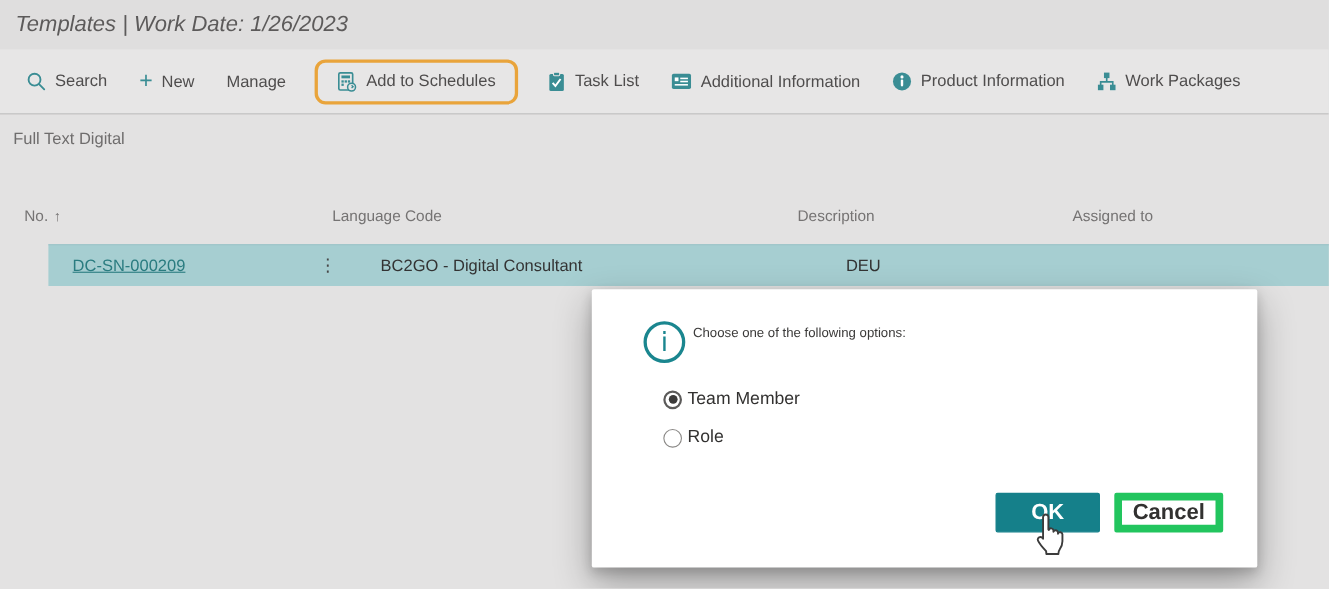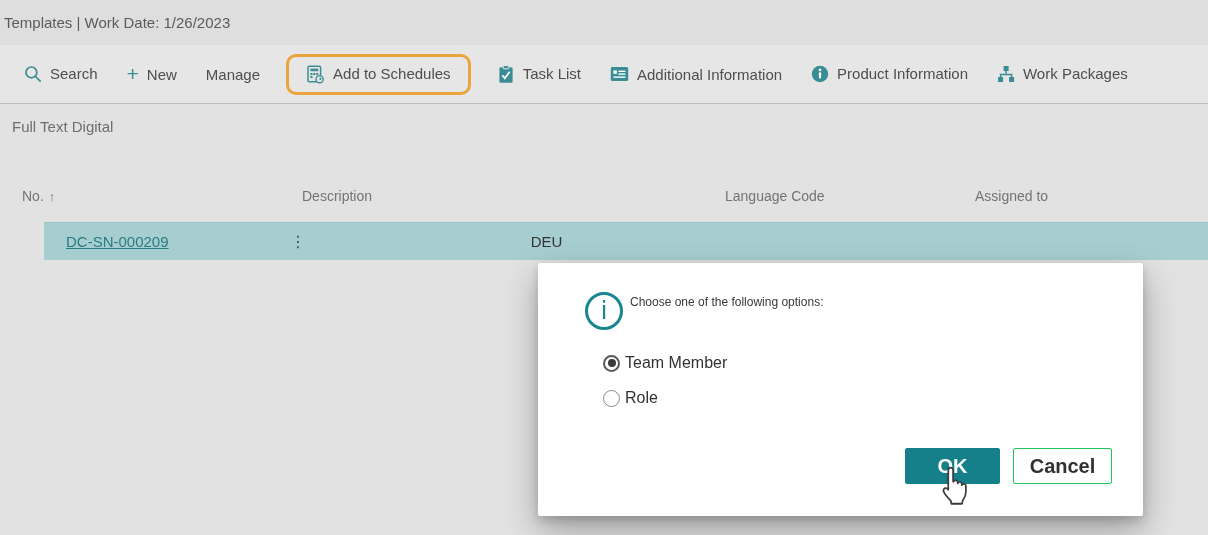--- a/index.html
+++ b/index.html
@@ -7,43 +7,43 @@
   body {
     font-family:"Liberation Sans","DejaVu Sans",sans-serif;
     background:#e3e2e2;
     position:relative;
     color:#4f4d4d;
   }
 
   
   .titlebar {
     height:45px; background:#dfdede;
-    display:flex; align-items:center; padding-left:4px;
-    font-size:15px; color:#5c5a5a;
+    display:flex; align-items:center; padding-left:14px;
+    font-size:20px; color:#5c5a5a;font-style:italic;
   }
   .toolbar {
     height:59px; background:#e7e6e6;
     border-bottom:1px solid #bdbcbc;
     display:flex; align-items:center;
     padding-left:24px; gap:29px;
   }
   .tb-item {
     display:flex; align-items:flex-start; gap:8px;
     font-size:15px; color:#4f4d4d; white-space:nowrap; cursor:default;
   }
   .tb-item .glyph { display:flex; align-items:center; color:#3a8d94; }
   .plus-glyph { font-size:21px; font-weight:400; color:#3a8d94; line-height:16px; }
   .tb-highlight {
     border:3px solid #e9a43b; border-radius:10px;
     padding:8px 17px; margin:-3px;
   }
 
   .filter-label { margin:14px 0 0 12px; font-size:15px; color:#6f6d6d; height:18px; }
 
-  .grid { width:1197px; display:grid; grid-template-columns:280px 423px 250px 1fr;text-align:center; }
+  .grid { width:1197px; display:grid; grid-template-columns:280px 423px 250px 1fr; }
   .table-header { margin-top:52px; height:34px; align-items:start; font-size:14px; color:#757373; }
   .hcell { padding-left:22px; display:flex; align-items:center; gap:5px; }
   .sort-arrow { font-size:13px; color:#757373; }
 
   .data-row {
     height:38px; background:#a6ced1; align-items:center;
     font-size:15px; color:#333333; border-top:1px solid #9dc4c8;margin-left:44px;
   }
   .cell { padding-left:22px; }
   .cell-no { display:flex; align-items:center; justify-content:space-between; padding-right:14px; }
@@ -68,21 +68,21 @@
   .option-1 { top:91px; } .option-2 { top:126px; }
   .radio { width:17px; height:17px; border-radius:50%; background:#fff; border:1.5px solid #8a8886; position:relative; flex:none; }
   .radio.selected { border:2px solid #5b5a59; }
   .radio.selected::after { content:""; position:absolute; inset:2.5px; border-radius:50%; background:#3b3a39; }
   .option-label { font-size:16px; color:#323130; }
 
   .btn { position:absolute; top:185px; height:36px; font-size:20px; border-radius:2px; cursor:pointer;
          display:flex; align-items:center; justify-content:center;
          font-family:"Liberation Sans","DejaVu Sans",sans-serif; }
   .btn-ok { left:367px; width:95px; background:#15808a; border:1px solid #15808a; color:#ffffff; font-weight:700; }
-  .btn-cancel { left:475px; width:99px; background:#ffffff; border:1px solid #22c55e; color:#323130; font-weight:600; }
+  .btn-cancel { left:475px; width:99px; background:#ffffff; border:7px solid #22c55e; color:#323130; font-weight:600; }
 
   .hand-cursor { position:absolute; left:397px; top:200px; width:38px; height:46px; pointer-events:none; }
 </style>
 </head>
 <body>
 
 <div class="titlebar">
   <span>Templates | Work Date: 1/26/2023</span>
 </div>
 
@@ -173,35 +173,36 @@
 </div>
 
 <div class="filter-label">Full Text Digital</div>
 
 <div class="grid table-header">
   <div class="hcell">
     <span>No.</span>
     <span class="sort-arrow">↑</span>
   </div>
   <div class="hcell">
+    <span>Language Code</span>
+  </div>
+  <div class="hcell">
     <span>Description</span>
-  </div>
-  <div class="hcell">
-    <span>Language Code</span>
   </div>
   <div class="hcell">
     <span>Assigned to</span>
   </div>
 </div>
 
 <div class="grid data-row">
   <div class="cell cell-no">
     <a class="row-link">DC-SN-000209</a>
     <span class="row-menu">⋮</span>
   </div>
+  <div class="cell">BC2GO - Digital Consultant</div>
   <div class="cell">DEU</div>
   <div class="cell"></div>
 </div>
 
 <div class="dialog">
 
   <div class="info-badge">
     <span>i</span>
   </div>
 

